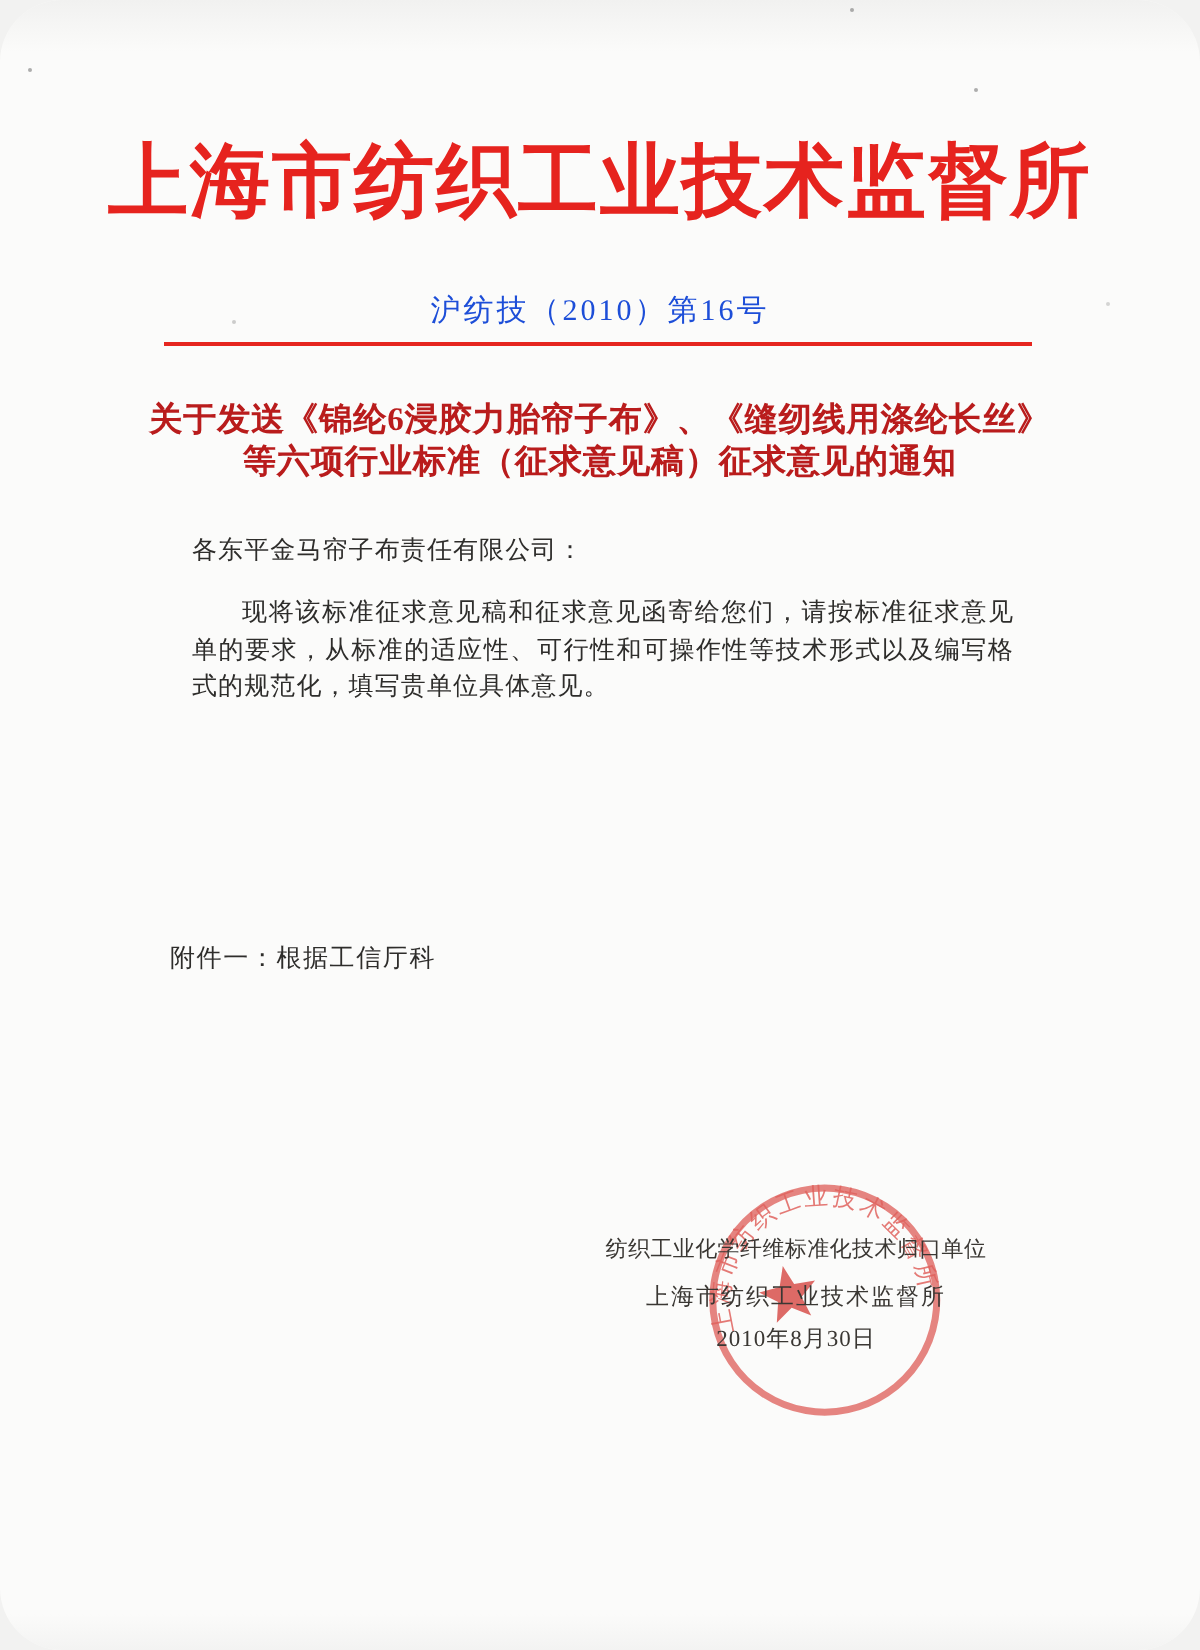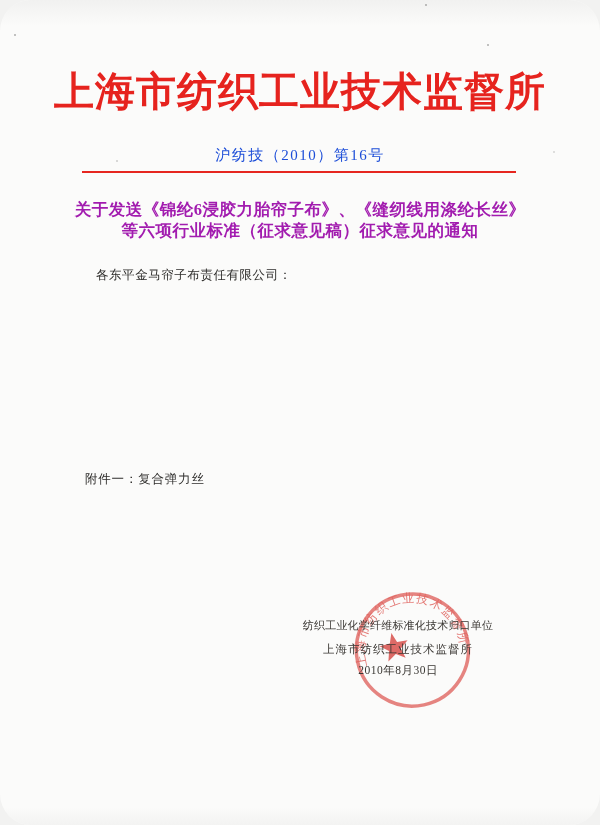--- a/index.html
+++ b/index.html
@@ -52,21 +52,21 @@
     position: absolute; top: 171px; left: 82px;
     width: 434px; height: 2px;
     background: #e6261f;
   }
   .subject {
     position: absolute; top: 199px; left: 60px; width: 480px;
     text-align: center;
     font-weight: bold;
     font-size: 16.5px; line-height: 21px;
     letter-spacing: 0.5px;
-    color: #a21caf;
+    color: #b91c1c;
   }
   .body-block {
     position: absolute; top: 254px; left: 84px; width: 435px;
     font-size: 12.5px; line-height: 18.8px;
     letter-spacing: 0.55px;
     text-align: justify;
     color: #2e2d2b;
   }
   .body-block p { margin: 12px; }
   .body-block p.indent { text-indent: 2em; }
@@ -110,23 +110,24 @@
 
   <div class="red-rule"></div>
 
   <div class="subject">
     <div>关于发送《锦纶6浸胶力胎帘子布》、《缝纫线用涤纶长丝》</div>
     <div>等六项行业标准（征求意见稿）征求意见的通知</div>
   </div>
 
   <div class="body-block">
     <p>各东平金马帘子布责任有限公司：</p>
+    <p class="indent">现将该标准征求意见稿和征求意见函寄给您们，请按标准征求意见单的要求，从标准的适应性、可行性和可操作性等技术形式以及编写格式的规范化，填写贵单位具体意见。</p>
   </div>
 
-  <div class="attachment">附件一：复合弹力丝</div>
+  <div class="attachment">附件一：根据工信厅科</div>
 
   <svg class="seal-svg" viewBox="0 0 150 150">
     <circle cx="75" cy="72" r="56" fill="none" stroke="rgba(222,92,87,0.75)" stroke-width="3.5"></circle>
     <path id="sealArc" d="M 33.4 96 A 48 48 0 1 1 116.6 96" fill="none"></path>
     <text font-size="12" letter-spacing="1.5" fill="rgba(223,98,93,0.85)" font-family="Liberation Serif, serif">
       <textPath href="#sealArc" startOffset="50%" text-anchor="middle">上海市纺织工业技术监督所</textPath>
     </text>
     <polygon points="58,51 61.7,60.9 72.3,61.4 64,68.1 66.8,78.1 58,72.3 49.2,78.1 52,68.1 43.7,61.4 54.3,60.9" fill="rgba(213,65,60,0.78)"></polygon>
   </svg>
 

